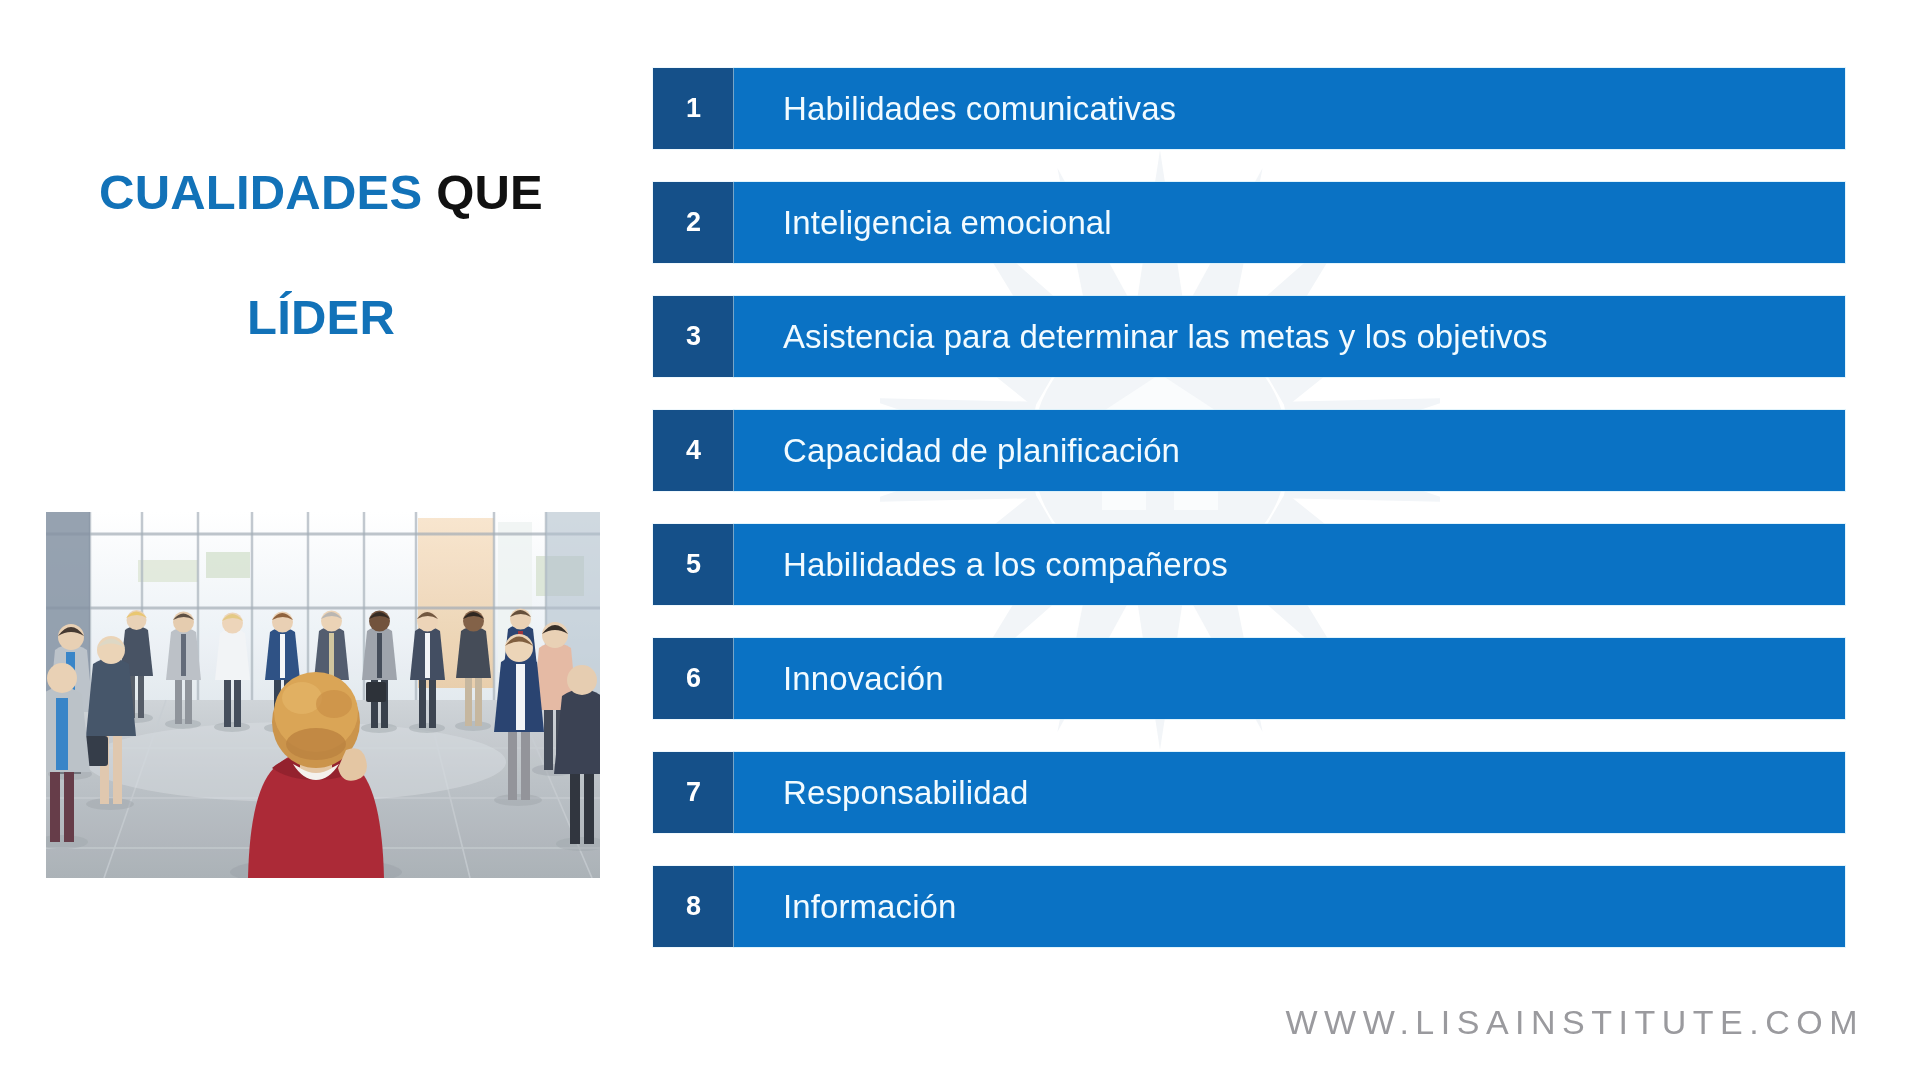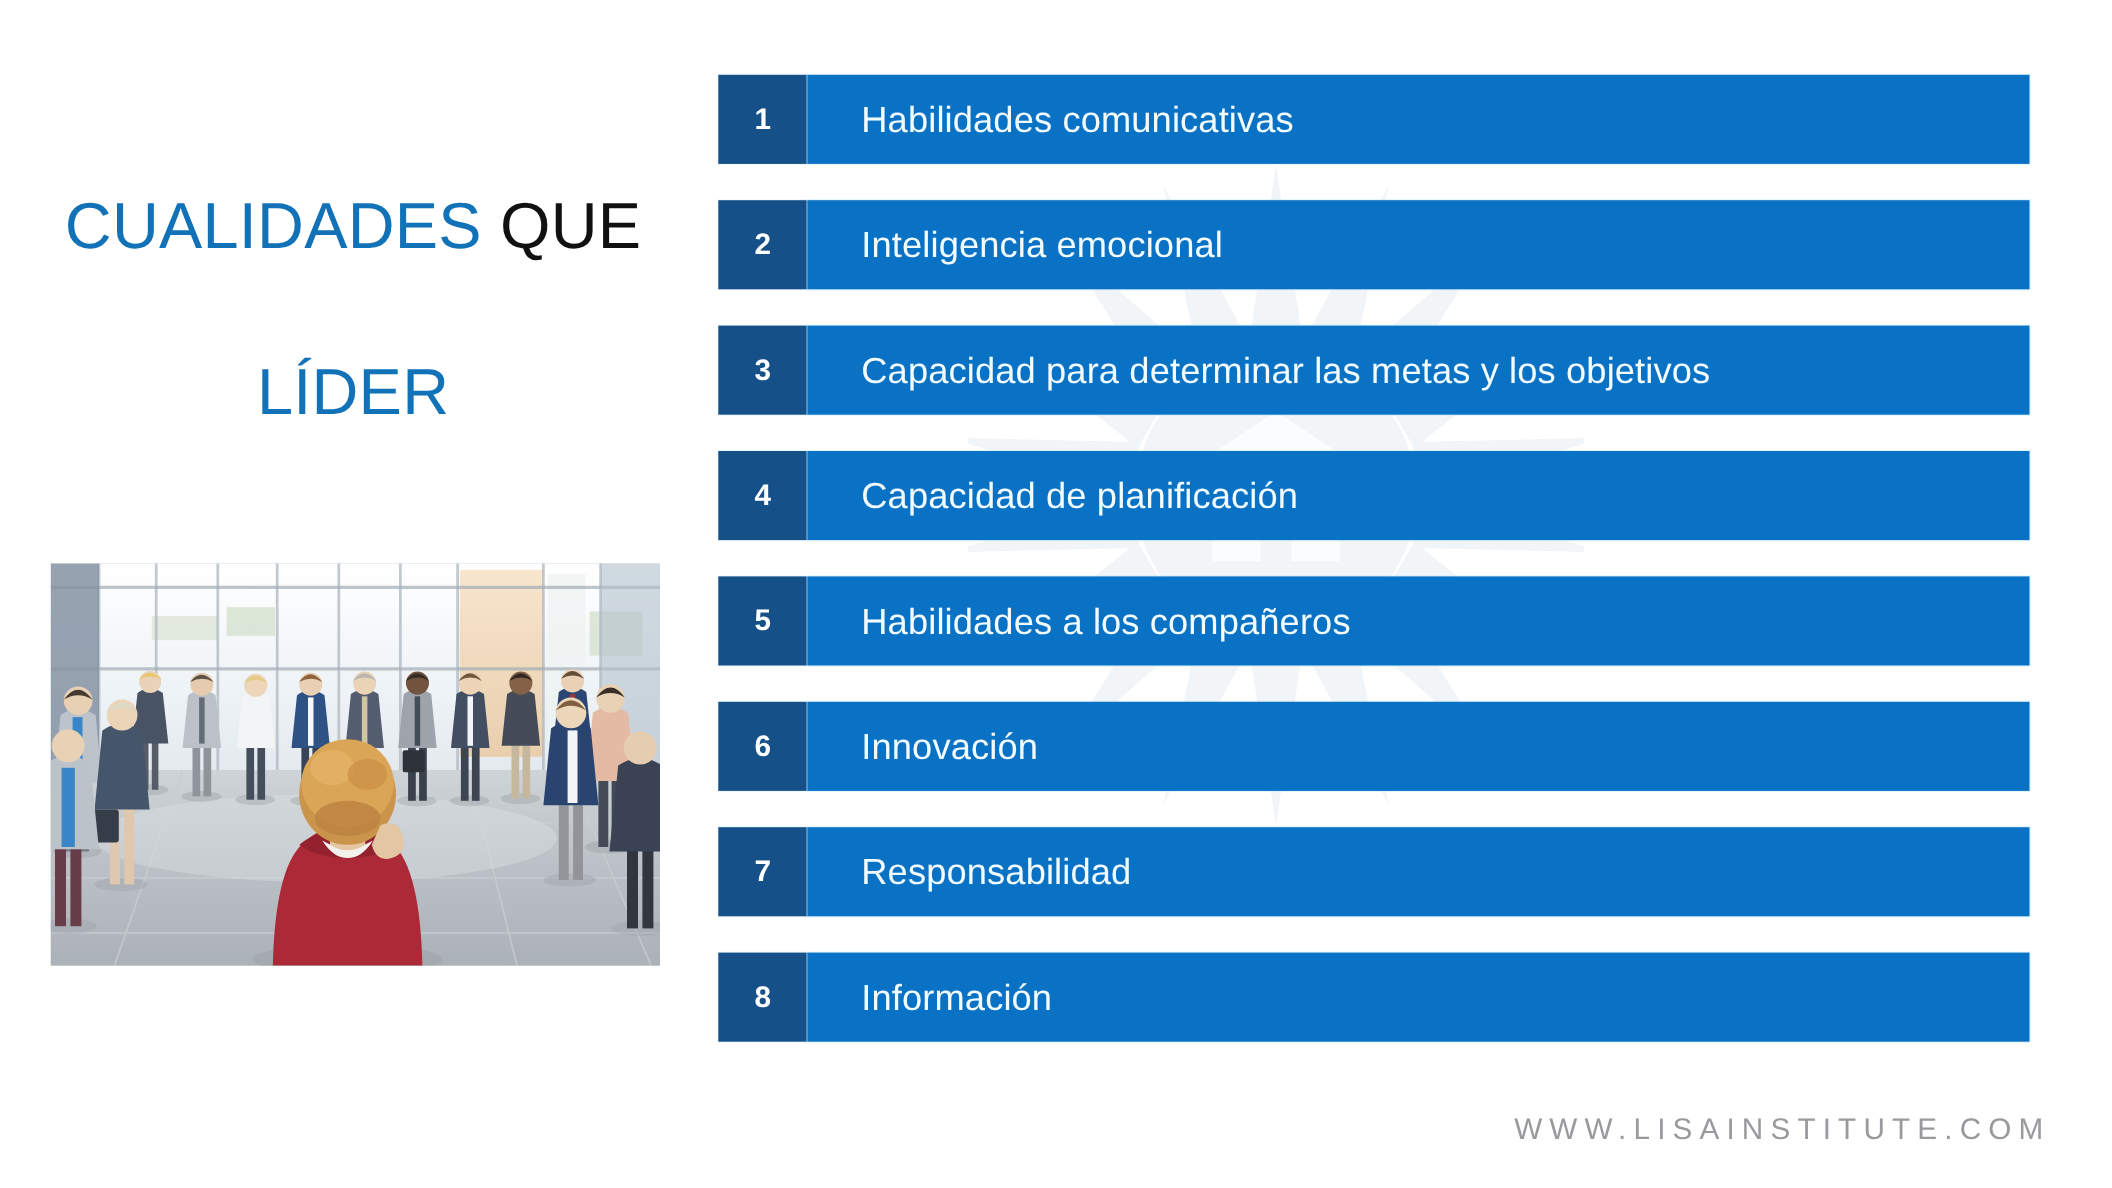--- a/index.html
+++ b/index.html
@@ -36,23 +36,23 @@
     height: 1080px;
     z-index: 2;
   }
 
   .page-title {
     position: absolute;
     left: 26px;
     top: 128px;
     width: 590px;
     text-align: center;
-    font-size: 59px;
+    font-size: 49px;
     line-height: 1.28;
-    font-weight: normal;
+    font-weight: bold;
     letter-spacing: 0.2px;
     color: #111111;
   }
   .page-title .hl {
     color: #1272b8;
   }
 
   
   .photo {
     position: absolute;
@@ -116,21 +116,21 @@
   }
 
   
   .footer {
     position: absolute;
     right: 56px;
     bottom: 38px;
     z-index: 4;
   }
   .footer-url {
-    font-size: 27px;
+    font-size: 34px;
     letter-spacing: 6.5px;
     color: #9a9a9e;
     font-weight: normal;
   }
 </style>
 </head>
 <body>
 
 <div class="watermark">
   <svg viewBox="0 0 560 780" xmlns="http://www.w3.org/2000/svg">
@@ -414,21 +414,21 @@
   <div class="row">
     <div class="row-num">2</div>
     <div class="row-bar">
       <span class="row-label">Inteligencia emocional</span>
     </div>
   </div>
 
   <div class="row">
     <div class="row-num">3</div>
     <div class="row-bar">
-      <span class="row-label">Capacidad para determinar las metas y los objetivos</span>
+      <span class="row-label">Asistencia para determinar las metas y los objetivos</span>
     </div>
   </div>
 
   <div class="row">
     <div class="row-num">4</div>
     <div class="row-bar">
       <span class="row-label">Capacidad de planificación</span>
     </div>
   </div>
 

